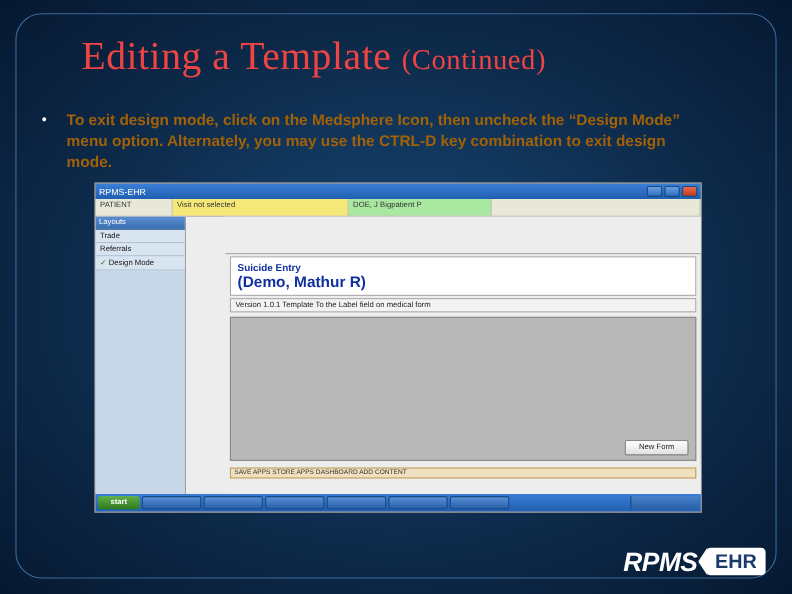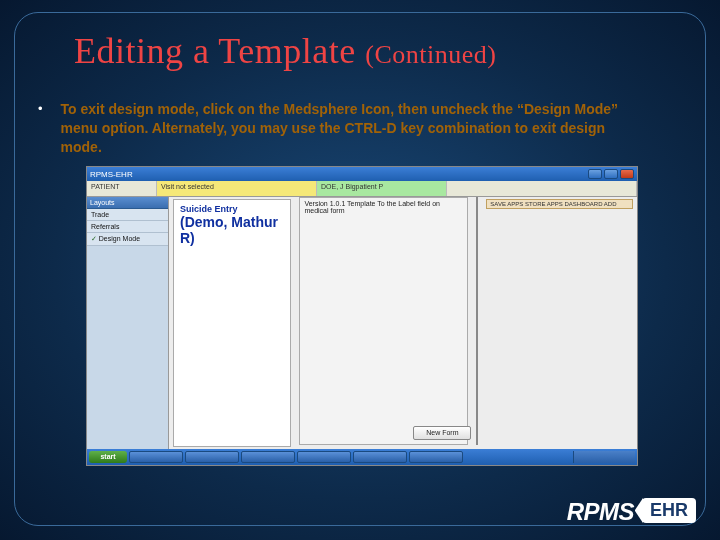--- a/index.html
+++ b/index.html
@@ -126,21 +126,22 @@
     background: #d8e4f0;
   }
   .side-item.check::before {
     content: "✓ ";
     color: #2a6a2a;
   }
   .side-gap { flex: 1; background: #c8d8e8; }
   .ss-main {
     flex: 1;
     display: flex;
-    flex-direction: row;
+    flex-direction: column;
+    padding-left: 36px;
   }
   .mm-top {
     height: 34px;
     background: #ededed;
     border-bottom: 1px solid #aaa;
   }
   .mm-panel {
     margin: 2px 4px;
     background: #fff;
     border: 1px solid #aaa;

